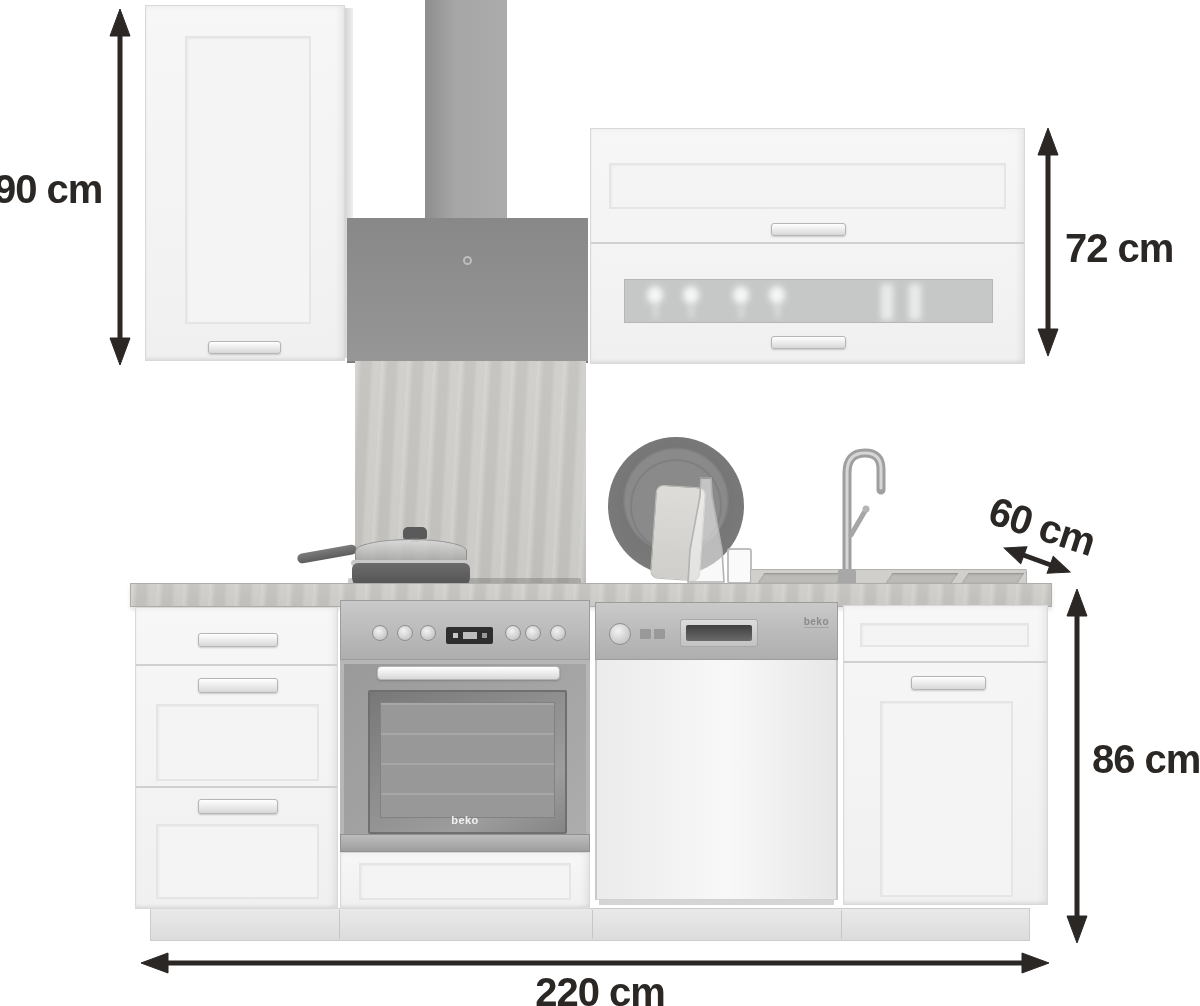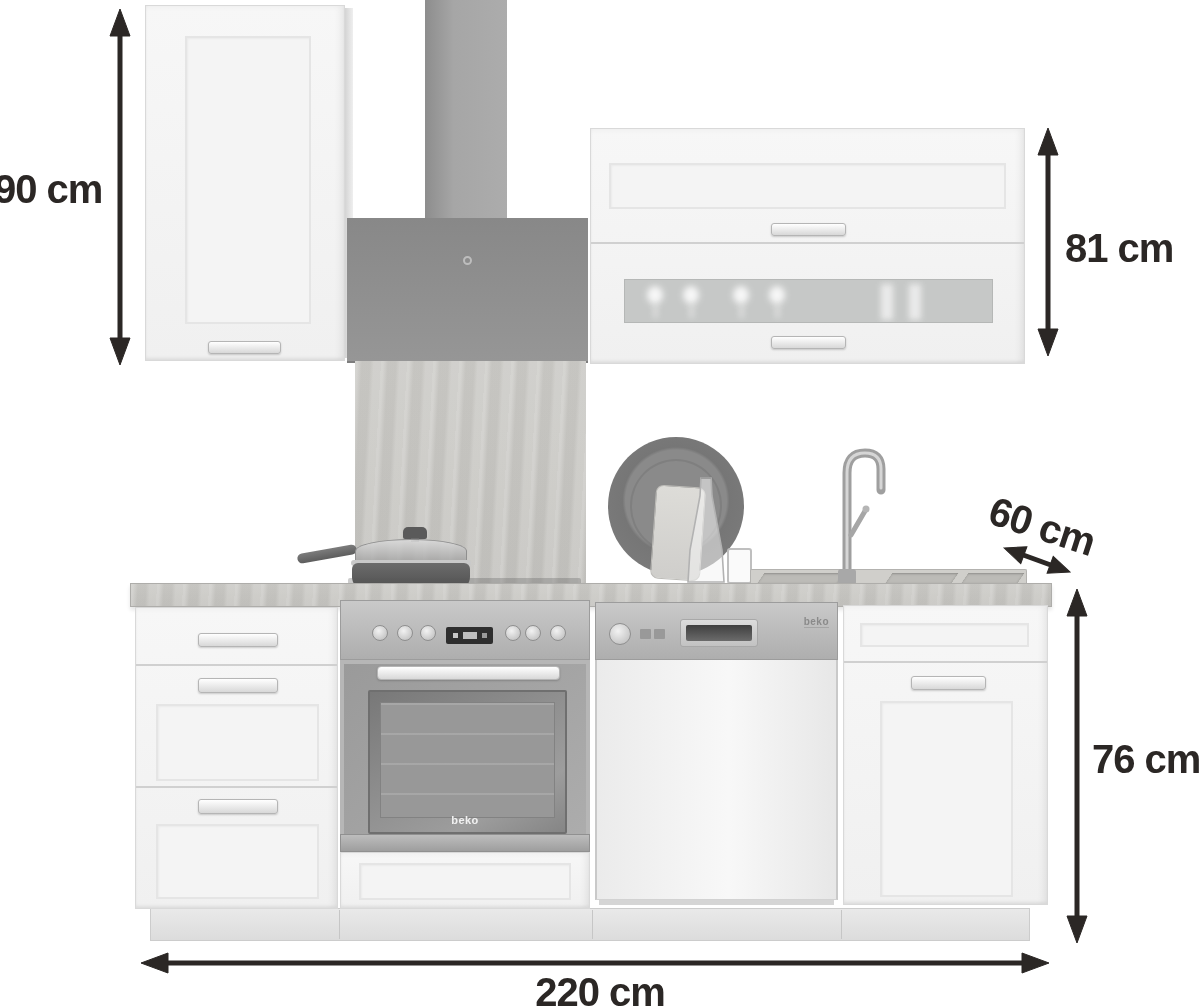--- a/index.html
+++ b/index.html
@@ -232,39 +232,39 @@
   </div>
   <div class="dim-label" style="left:-6px; top:169px;">90 cm</div>
 
   <div class="arrow" style="left:1033px; top:127px;">
     <svg width="30" height="230" viewBox="0 0 30 230">
       <line x1="15" y1="22" x2="15" y2="208" stroke-width="5"></line>
       <polygon points="15,1 5,28 25,28"></polygon>
       <polygon points="15,229 5,202 25,202"></polygon>
     </svg>
   </div>
-  <div class="dim-label" style="left:1065px; top:228px;">81 cm</div>
+  <div class="dim-label" style="left:1065px; top:228px;">72 cm</div>
 
   <div class="dim-label" style="left:988px; top:506px; transform:rotate(18deg);">60 cm</div>
   <div class="arrow" style="left:1000px; top:547px; transform:rotate(20deg);">
     <svg width="74" height="26" viewBox="0 0 74 26">
       <line x1="18" y1="13" x2="56" y2="13" stroke-width="5"></line>
       <polygon points="2,13 23,4 23,22"></polygon>
       <polygon points="72,13 51,4 51,22"></polygon>
     </svg>
   </div>
 
   <div class="arrow" style="left:1062px; top:588px;">
     <svg width="30" height="356" viewBox="0 0 30 356">
       <line x1="15" y1="22" x2="15" y2="334" stroke-width="5"></line>
       <polygon points="15,1 5,28 25,28"></polygon>
       <polygon points="15,355 5,328 25,328"></polygon>
     </svg>
   </div>
-  <div class="dim-label" style="left:1092px; top:739px;">76 cm</div>
+  <div class="dim-label" style="left:1092px; top:739px;">86 cm</div>
 
   <div class="arrow" style="left:140px; top:947px;">
     <svg width="910" height="32" viewBox="0 0 910 32">
       <line x1="24" y1="16" x2="886" y2="16" stroke-width="5"></line>
       <polygon points="1,16 28,6 28,26"></polygon>
       <polygon points="909,16 882,6 882,26"></polygon>
     </svg>
   </div>
   <div class="dim-label" style="left:450px; top:972px; width:300px; text-align:center;">220 cm</div>
 

